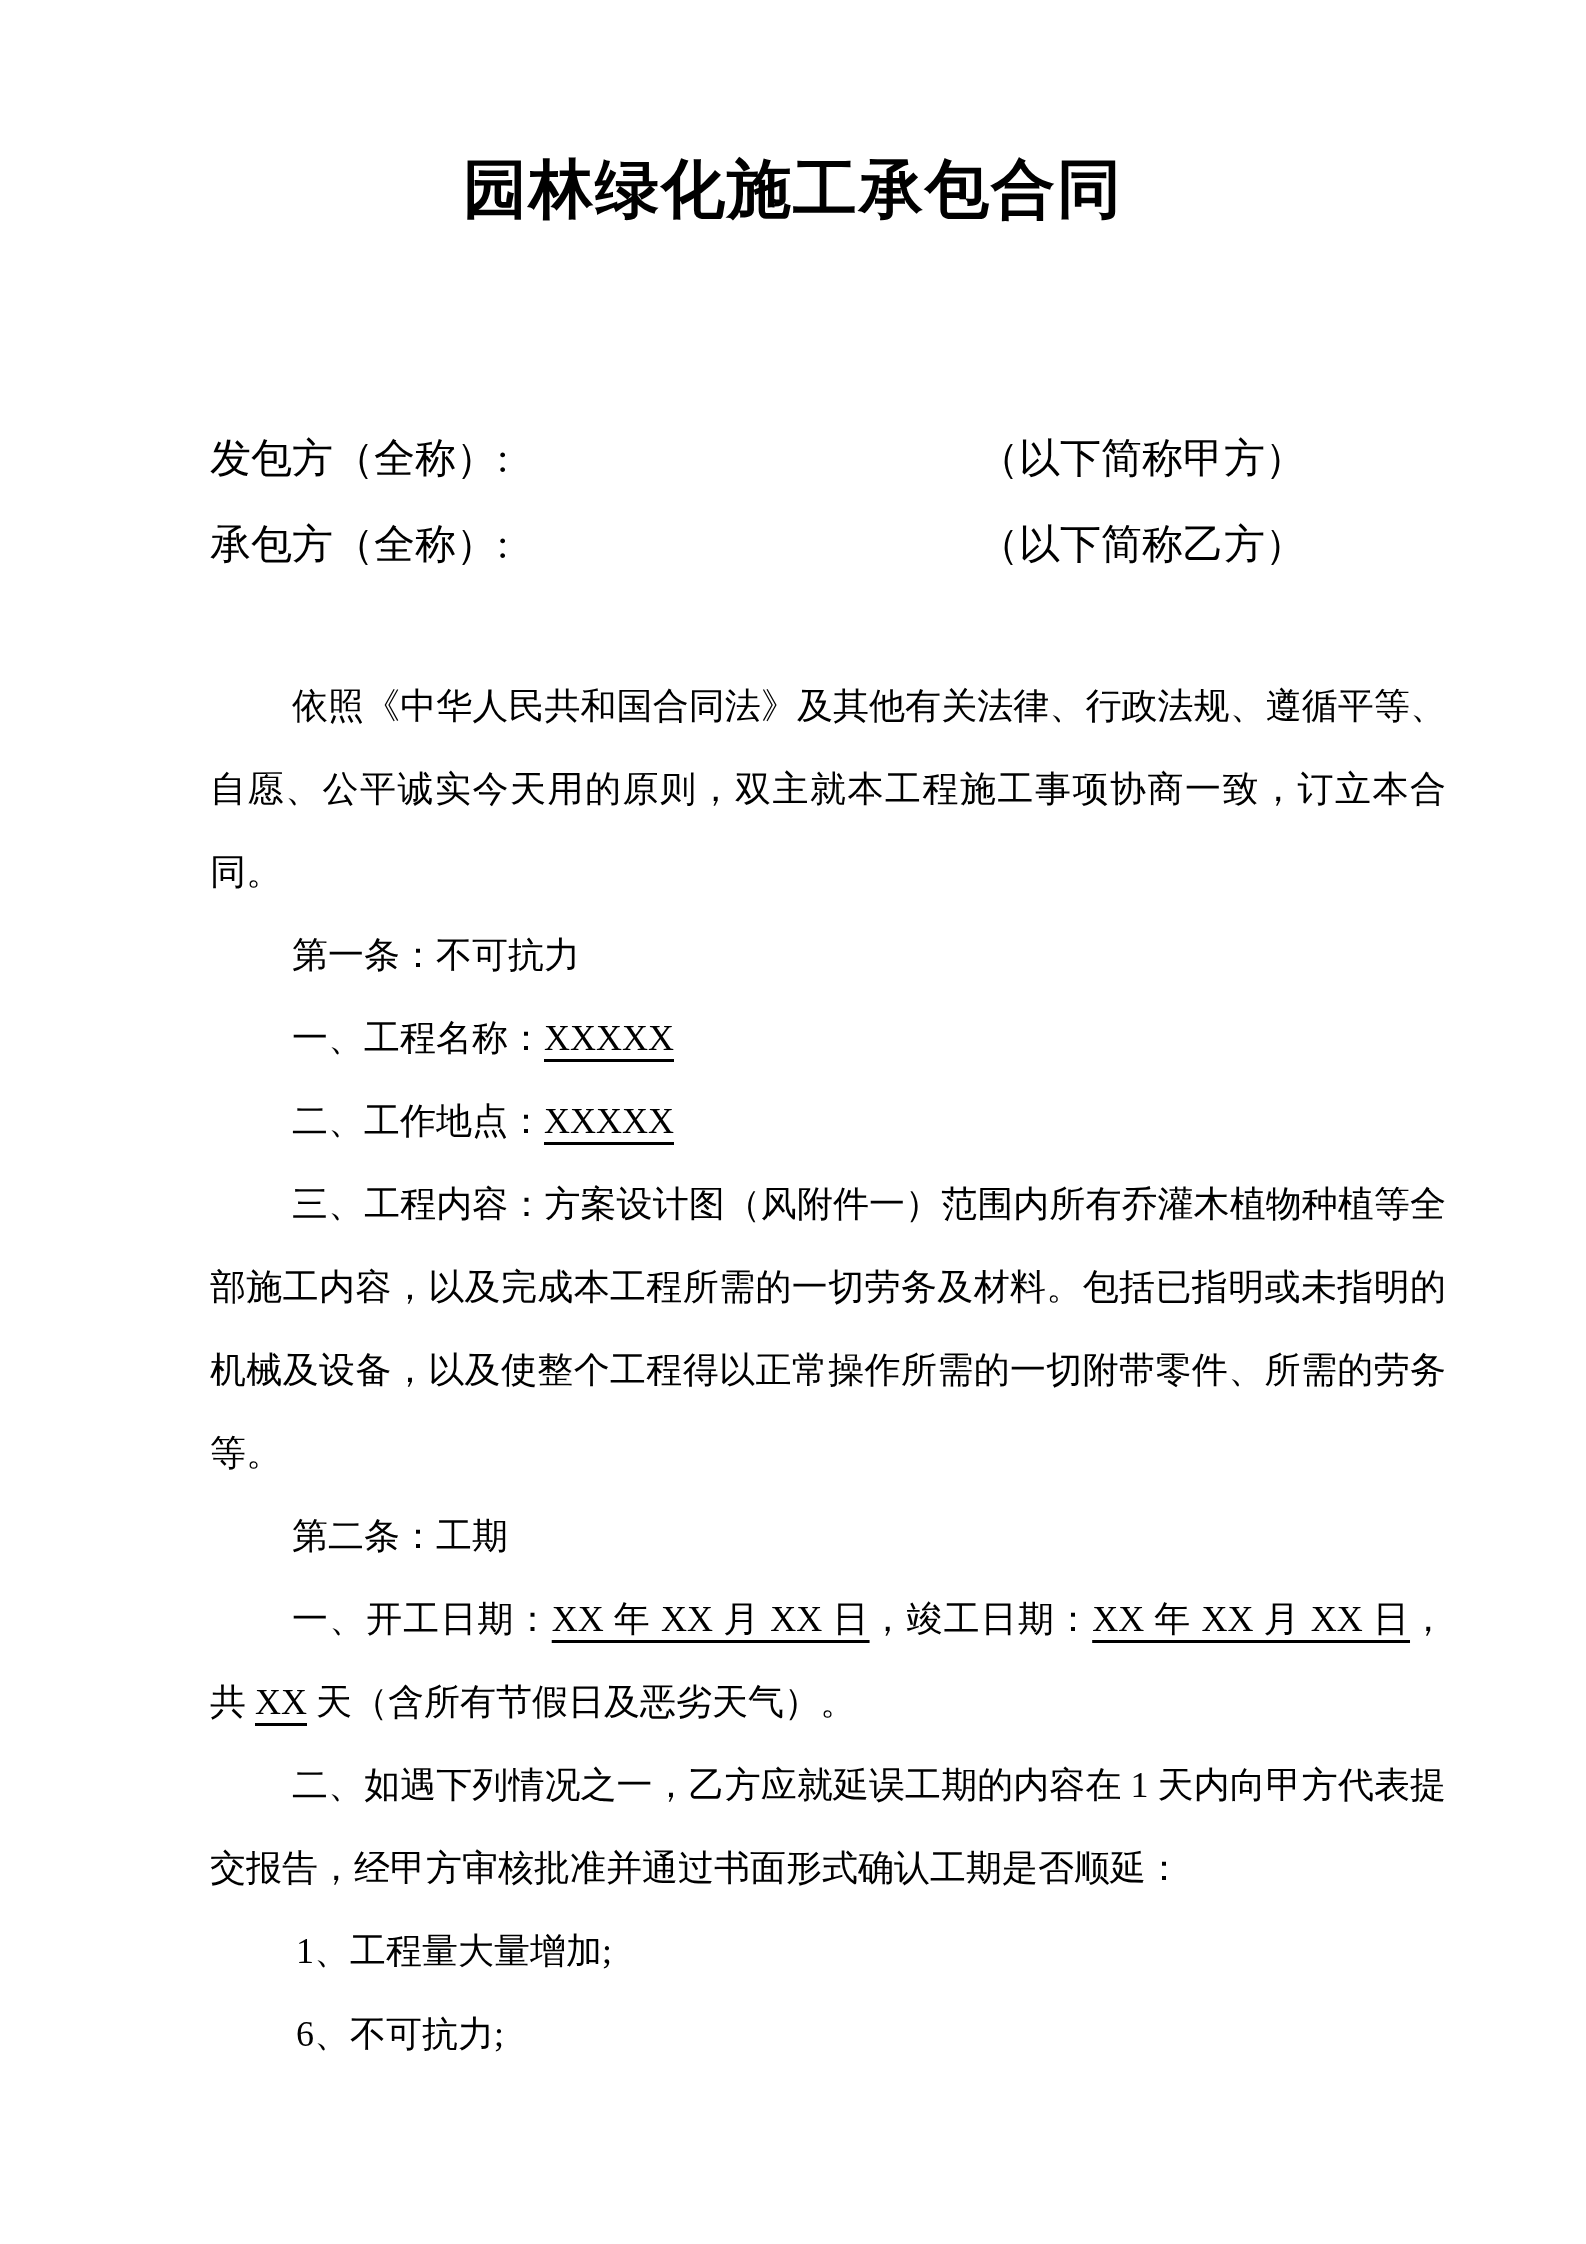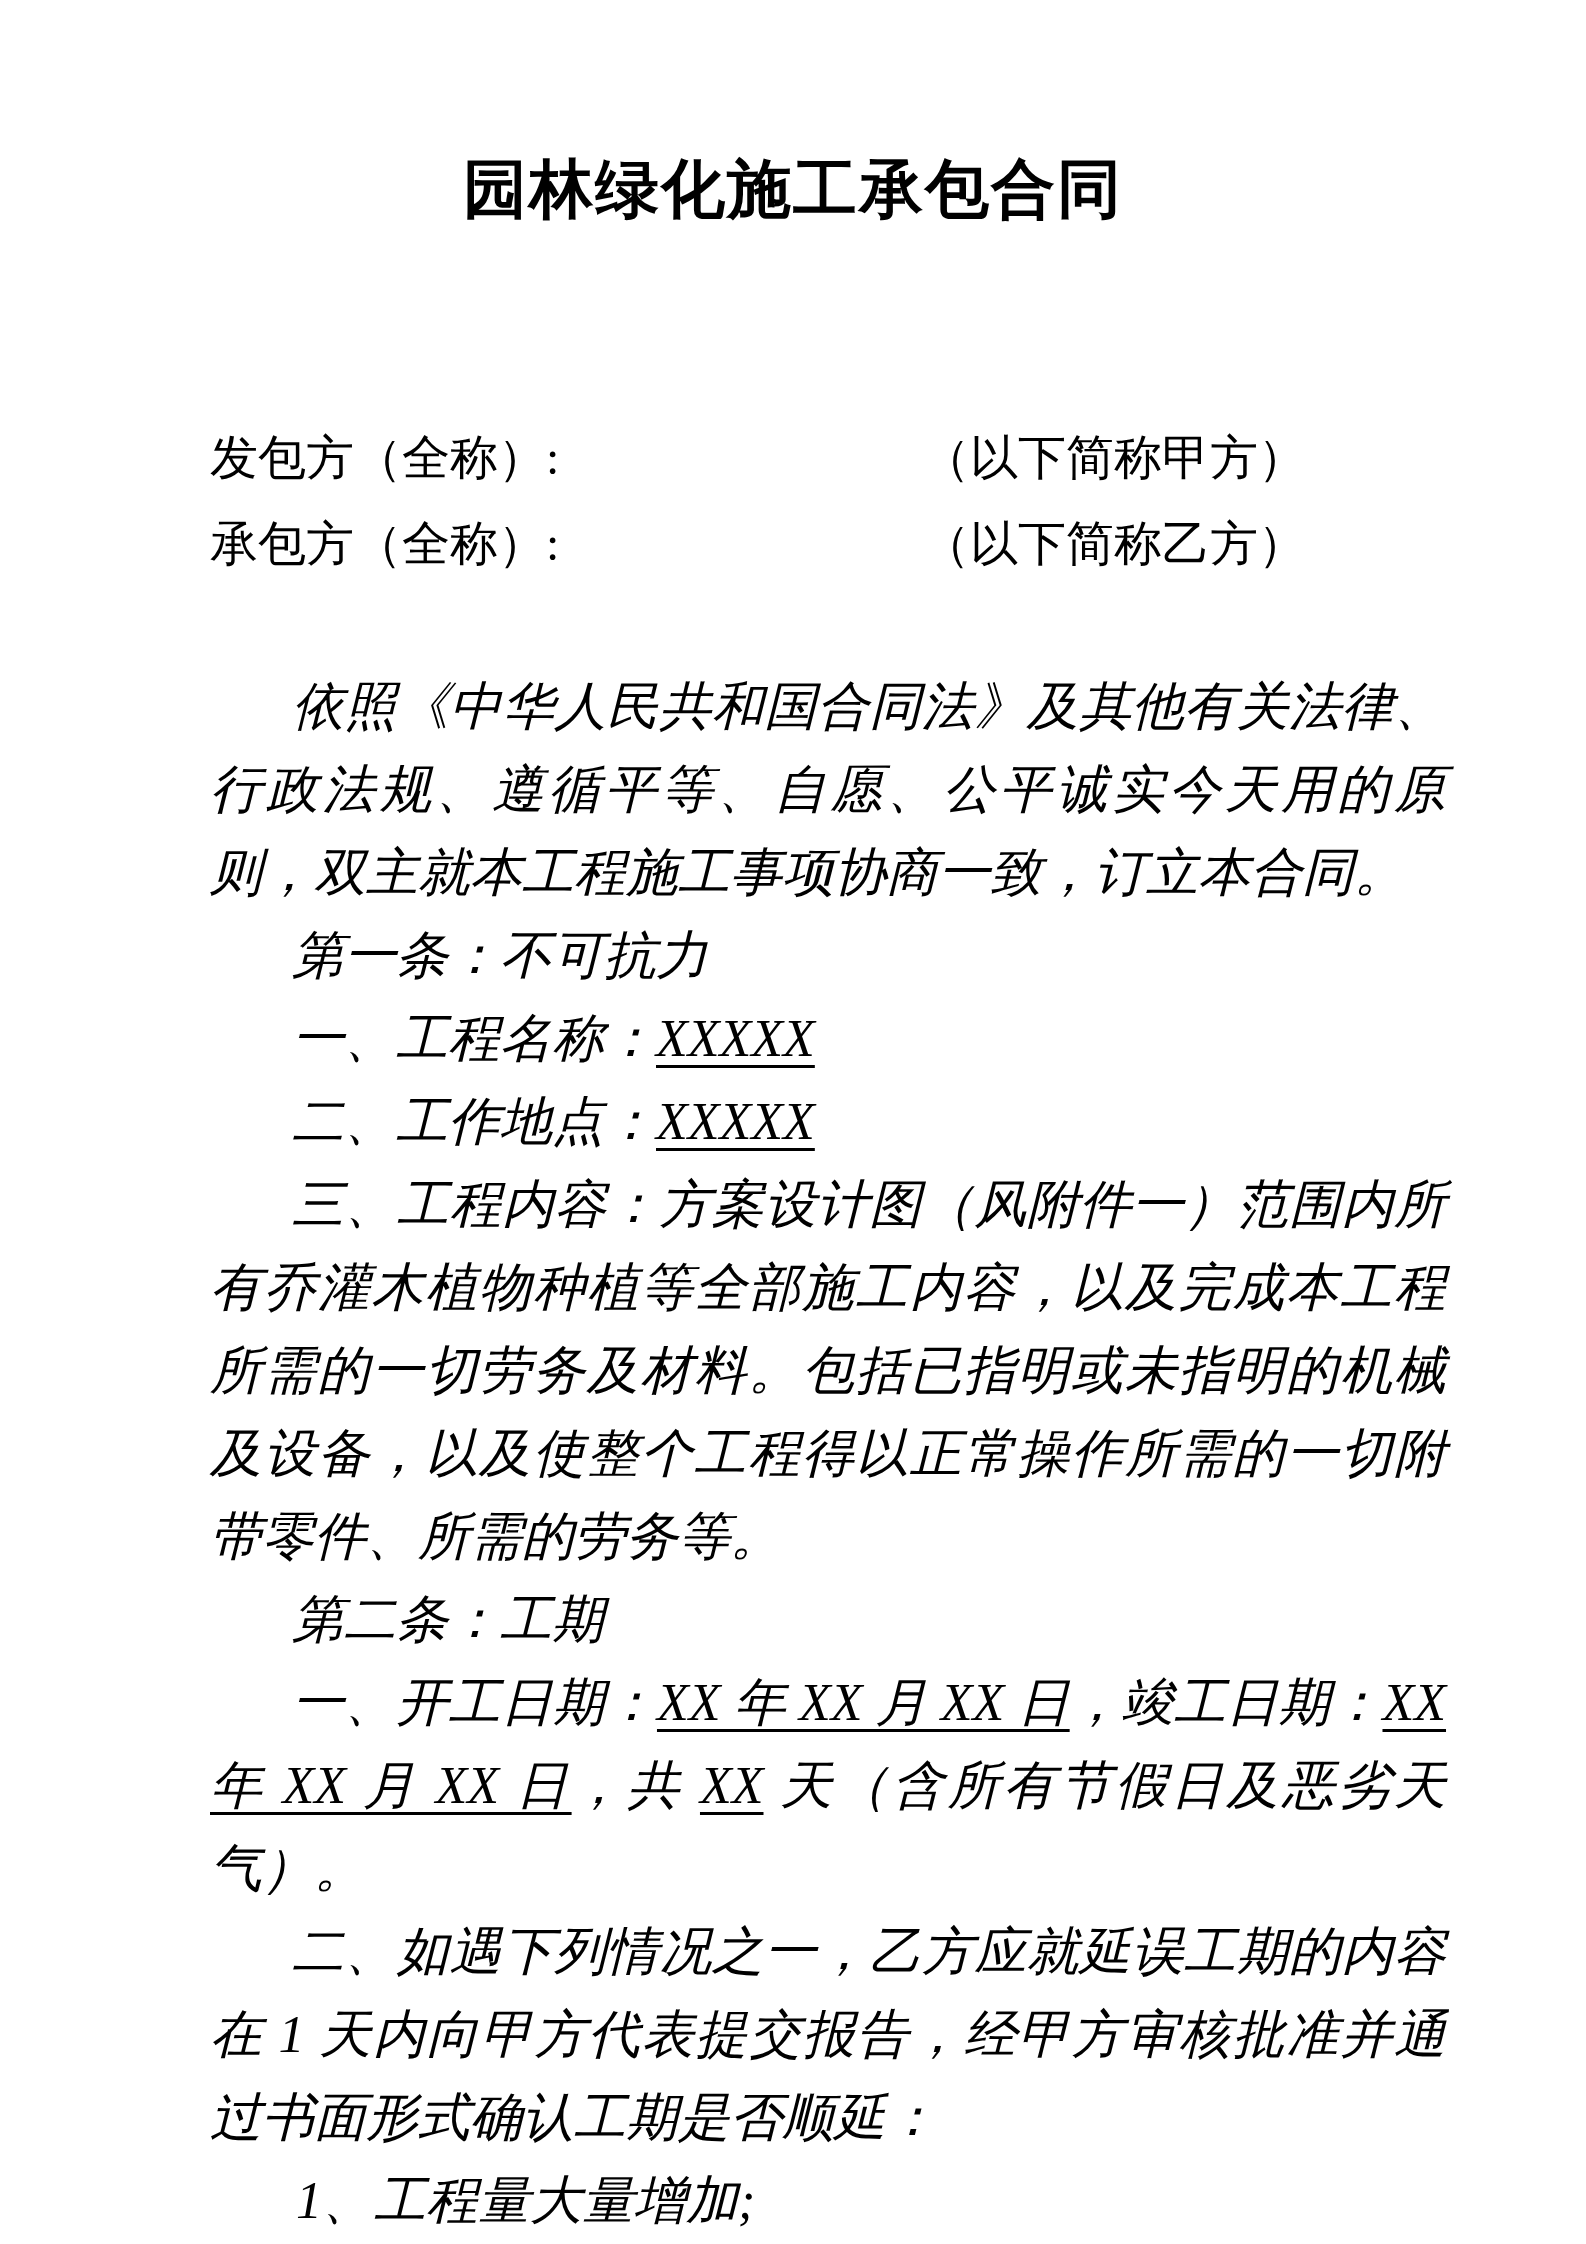--- a/index.html
+++ b/index.html
@@ -25,34 +25,33 @@
     font-weight: bold;
     text-align: center;
     letter-spacing: 2px;
   }
   .parties {
     margin-top: 175px;
   }
   .party {
     display: flex;
     justify-content: space-between;
-    font-size: 48px;
+    font-size: 41px;
     line-height: 86px;
     padding-right: 140px;
   }
   .content {
     margin-top: 78px;
   }
   .para {
     margin: 0;
-    font-size: 52px;
+    font-size: 36px;
     line-height: 83px;
     text-align: justify;
     word-break: break-all;
-    font-style: italic;
   }
   .para.first {
     text-indent: 82px;
   }
   .para.list {
     margin-left: 86px;
     text-align: left;
   }
   .u {
     text-decoration: underline;

